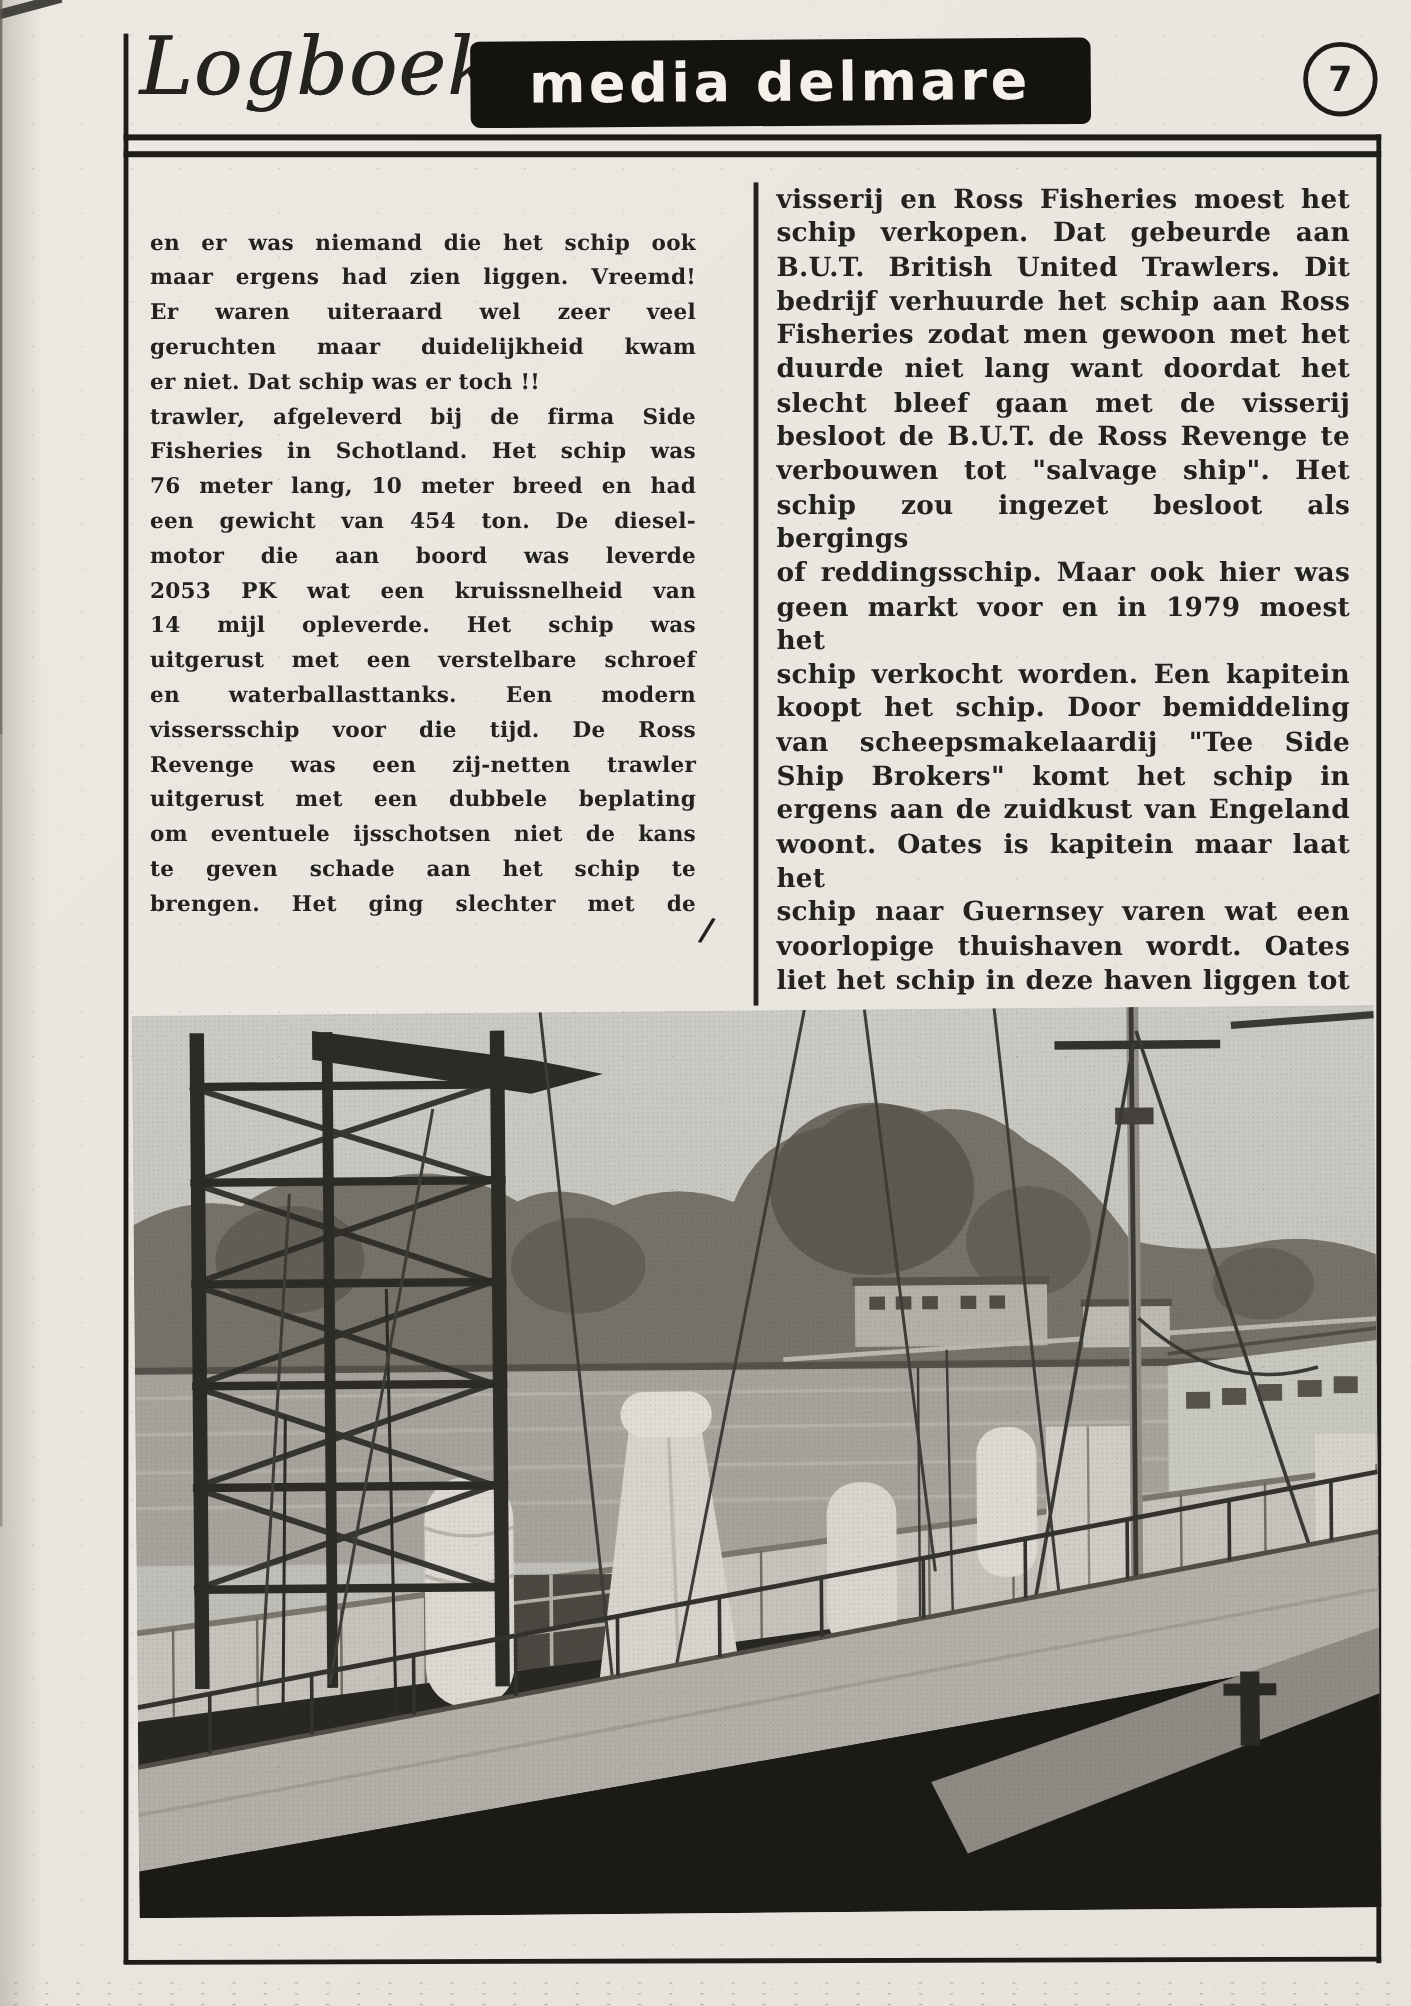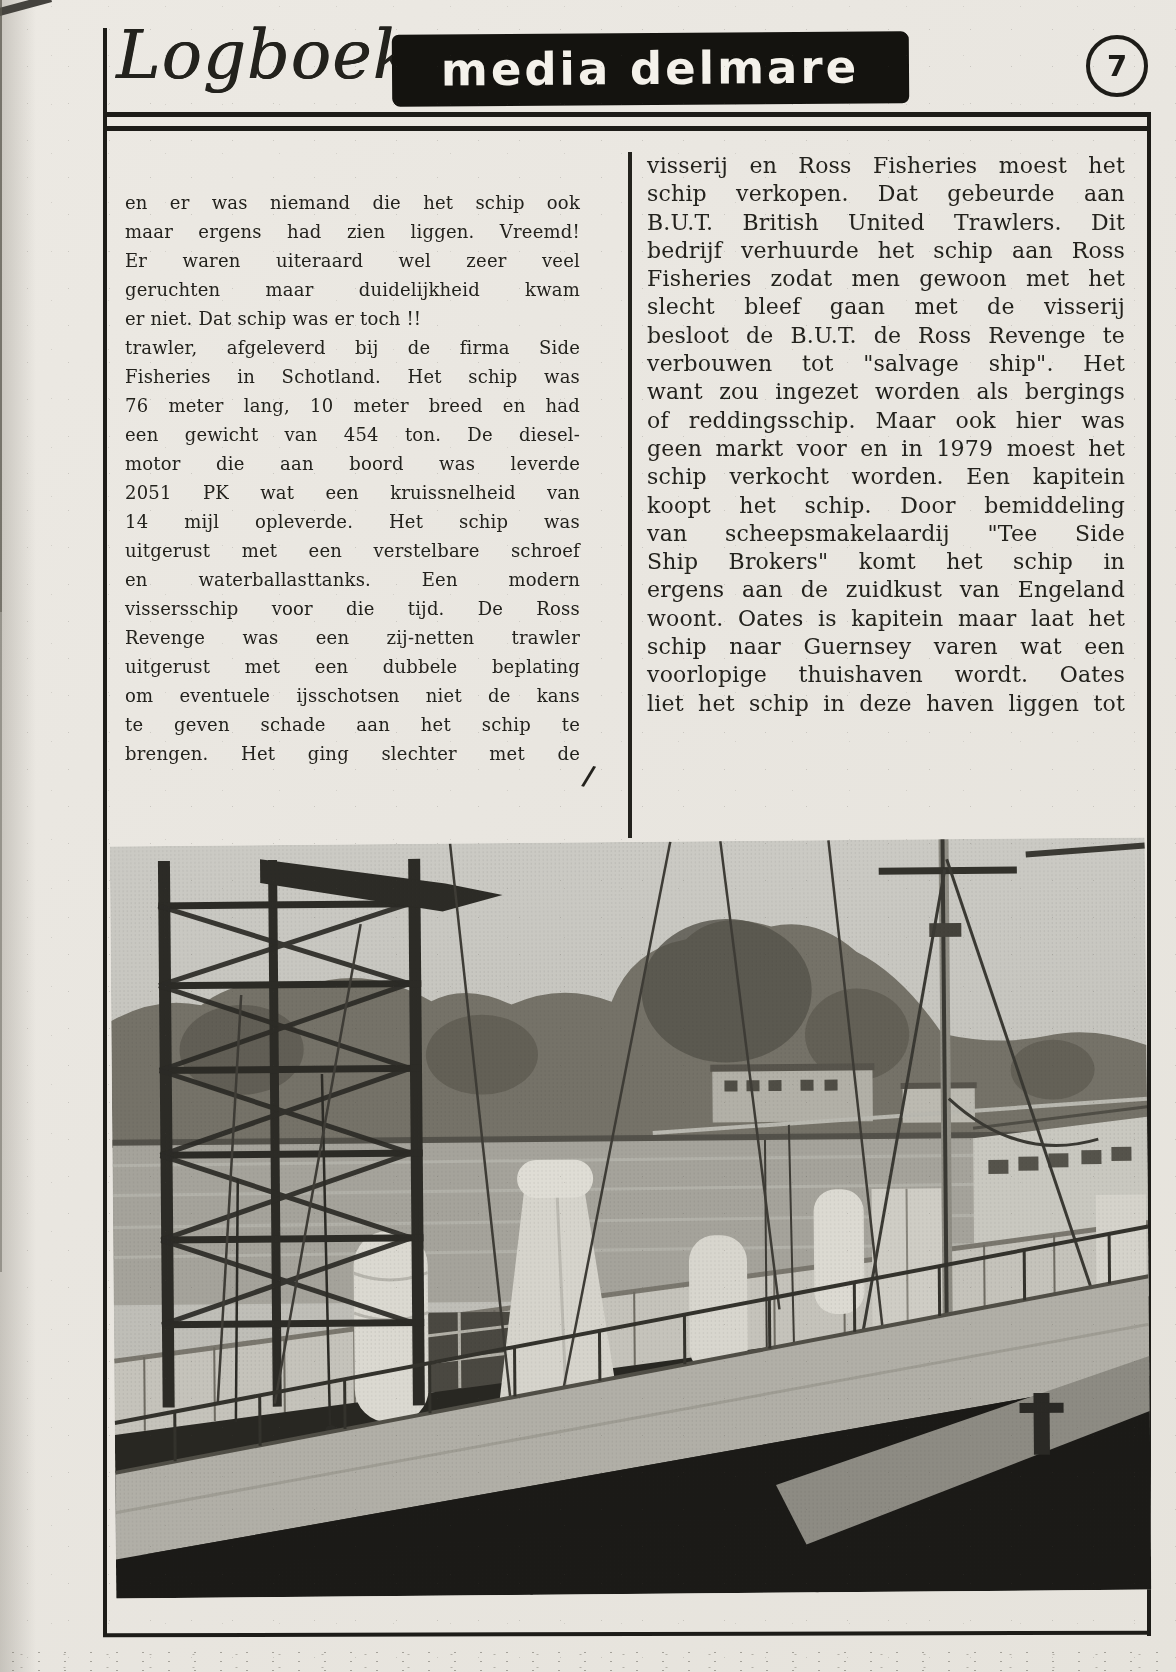--- a/index.html
+++ b/index.html
@@ -44,21 +44,21 @@
   .logo-box{position:absolute;left:392px;top:33px;width:516px;height:71px;
     background:#14130f;border-radius:7px;display:flex;align-items:center;justify-content:center;
     transform:rotate(-.4deg);box-shadow:1px 1px 0 #14130f;}
   .logo-text{font-family:"DejaVu Sans",sans-serif;font-weight:bold;font-size:45px;
     color:#f4f1ea;letter-spacing:3px;}
   .page-circle{position:absolute;left:1086px;top:35px;width:54px;height:54px;
     border:4px solid #1d1c18;border-radius:50%;display:flex;align-items:center;justify-content:center;}
   .page-number{font-family:"DejaVu Sans",sans-serif;font-weight:bold;font-size:29px;color:#1d1c18;}
 
   
-  .col{position:absolute;font-weight:normal;color:#23221d;letter-spacing:.2px;}
+  .col{position:absolute;font-weight:bold;color:#23221d;letter-spacing:.2px;}
   .col-left{left:125px;top:188px;width:455px;font-size:18px;line-height:29px;}
   .col-right{left:647px;top:152px;width:478px;font-size:22px;line-height:28.3px;}
   .tline{text-align:justify;text-align-last:justify;}
   .tline.flush{text-align-last:left;}
   .cont-mark{position:absolute;left:584px;top:760px;font-size:27px;font-weight:bold;
     color:#23221d;transform:rotate(14deg);}
 
   
   .photo{position:absolute;left:113px;top:842px;width:1035px;height:752px;
     transform:rotate(-.5deg);}
@@ -92,41 +92,42 @@
       <div class="tline">en er was niemand die het schip ook</div>
       <div class="tline">maar ergens had zien liggen. Vreemd!</div>
       <div class="tline">Er waren uiteraard wel zeer veel</div>
       <div class="tline">geruchten maar duidelijkheid kwam</div>
       <div class="tline flush">er niet. Dat schip was er toch !!</div>
       <div class="tline">trawler, afgeleverd bij de firma Side</div>
       <div class="tline">Fisheries in Schotland. Het schip was</div>
       <div class="tline">76 meter lang, 10 meter breed en had</div>
       <div class="tline">een gewicht van 454 ton. De diesel-</div>
       <div class="tline">motor die aan boord was leverde</div>
-      <div class="tline">2051 PK wat een kruissnelheid van</div>
+      <div class="tline">2053 PK wat een kruissnelheid van</div>
       <div class="tline">14 mijl opleverde. Het schip was</div>
       <div class="tline">uitgerust met een verstelbare schroef</div>
       <div class="tline">en waterballasttanks. Een modern</div>
       <div class="tline">vissersschip voor die tijd. De Ross</div>
       <div class="tline">Revenge was een zij-netten trawler</div>
       <div class="tline">uitgerust met een dubbele beplating</div>
       <div class="tline">om eventuele ijsschotsen niet de kans</div>
       <div class="tline">te geven schade aan het schip te</div>
       <div class="tline">brengen. Het ging slechter met de</div>
     </div>
   <div class="col col-right">
       <div class="tline">visserij en Ross Fisheries moest het</div>
       <div class="tline">schip verkopen. Dat gebeurde aan</div>
       <div class="tline">B.U.T. British United Trawlers. Dit</div>
       <div class="tline">bedrijf verhuurde het schip aan Ross</div>
       <div class="tline">Fisheries zodat men gewoon met het</div>
+      <div class="tline">duurde niet lang want doordat het</div>
       <div class="tline">slecht bleef gaan met de visserij</div>
       <div class="tline">besloot de B.U.T. de Ross Revenge te</div>
       <div class="tline">verbouwen tot "salvage ship". Het</div>
-      <div class="tline">want zou ingezet worden als bergings</div>
+      <div class="tline">schip zou ingezet besloot als bergings</div>
       <div class="tline">of reddingsschip. Maar ook hier was</div>
       <div class="tline">geen markt voor en in 1979 moest het</div>
       <div class="tline">schip verkocht worden. Een kapitein</div>
       <div class="tline">koopt het schip. Door bemiddeling</div>
       <div class="tline">van scheepsmakelaardij "Tee Side</div>
       <div class="tline">Ship Brokers" komt het schip in</div>
       <div class="tline">ergens aan de zuidkust van Engeland</div>
       <div class="tline">woont. Oates is kapitein maar laat het</div>
       <div class="tline">schip naar Guernsey varen wat een</div>
       <div class="tline">voorlopige thuishaven wordt. Oates</div>

